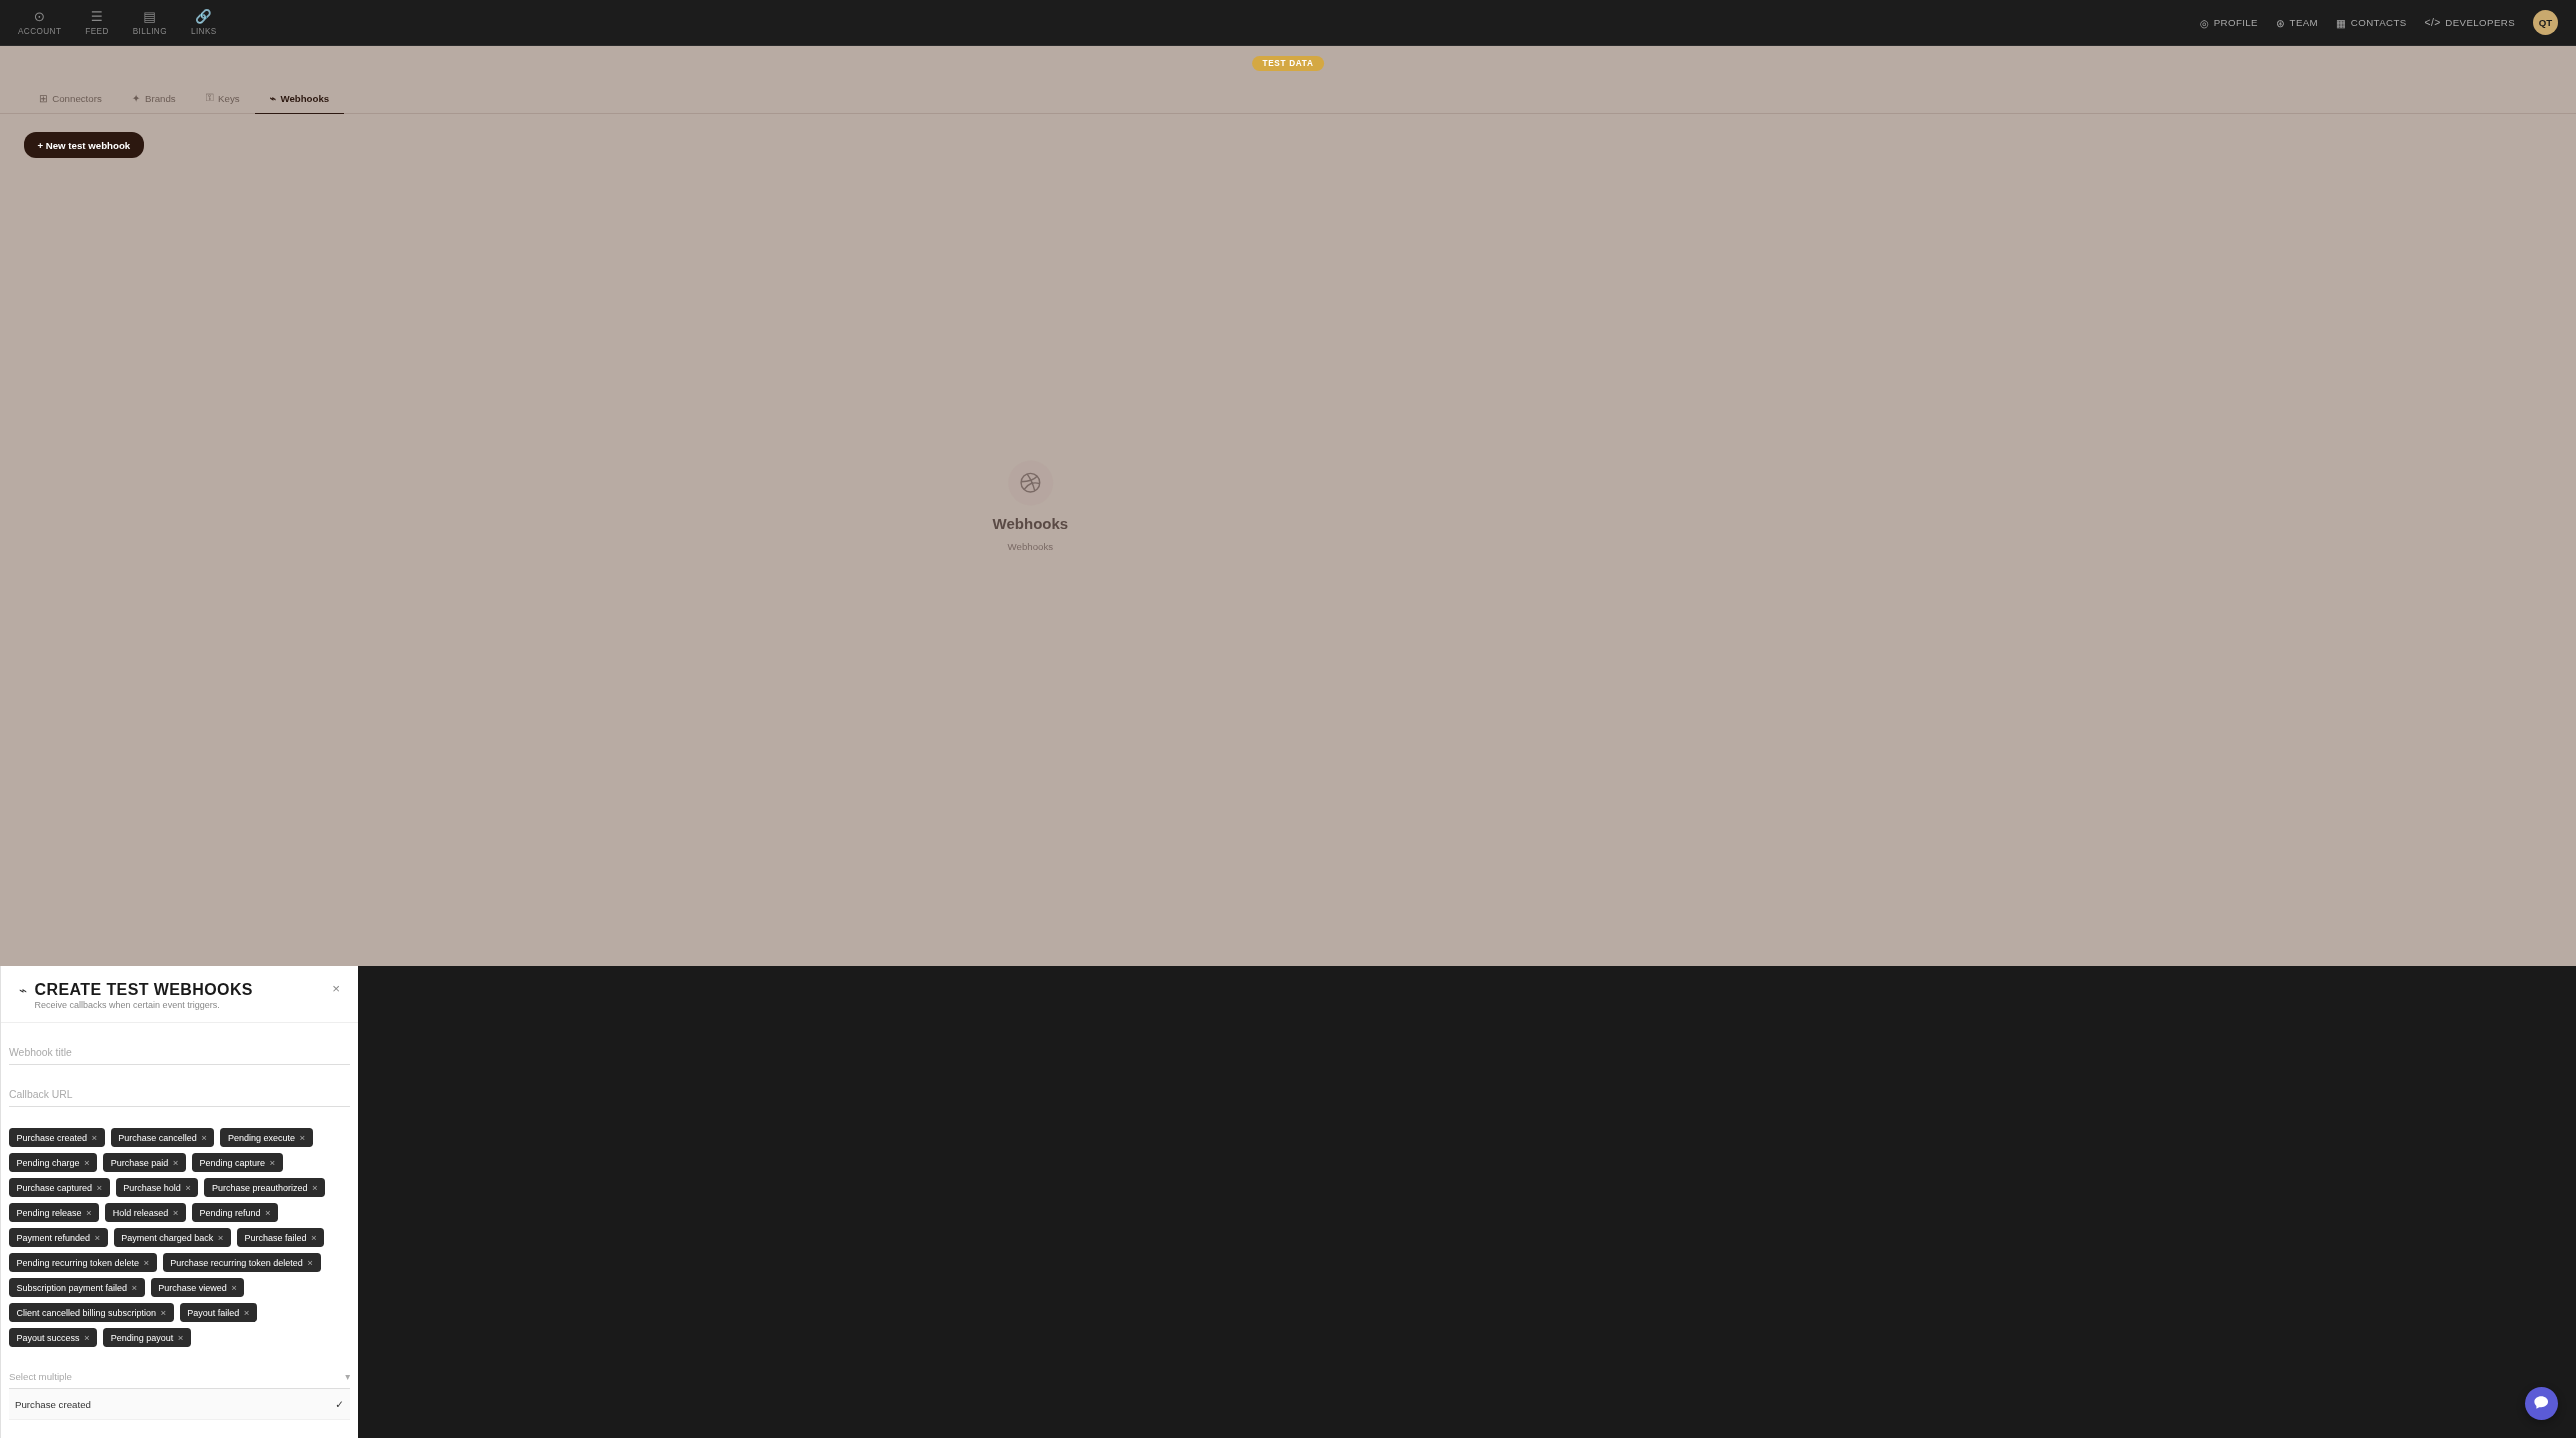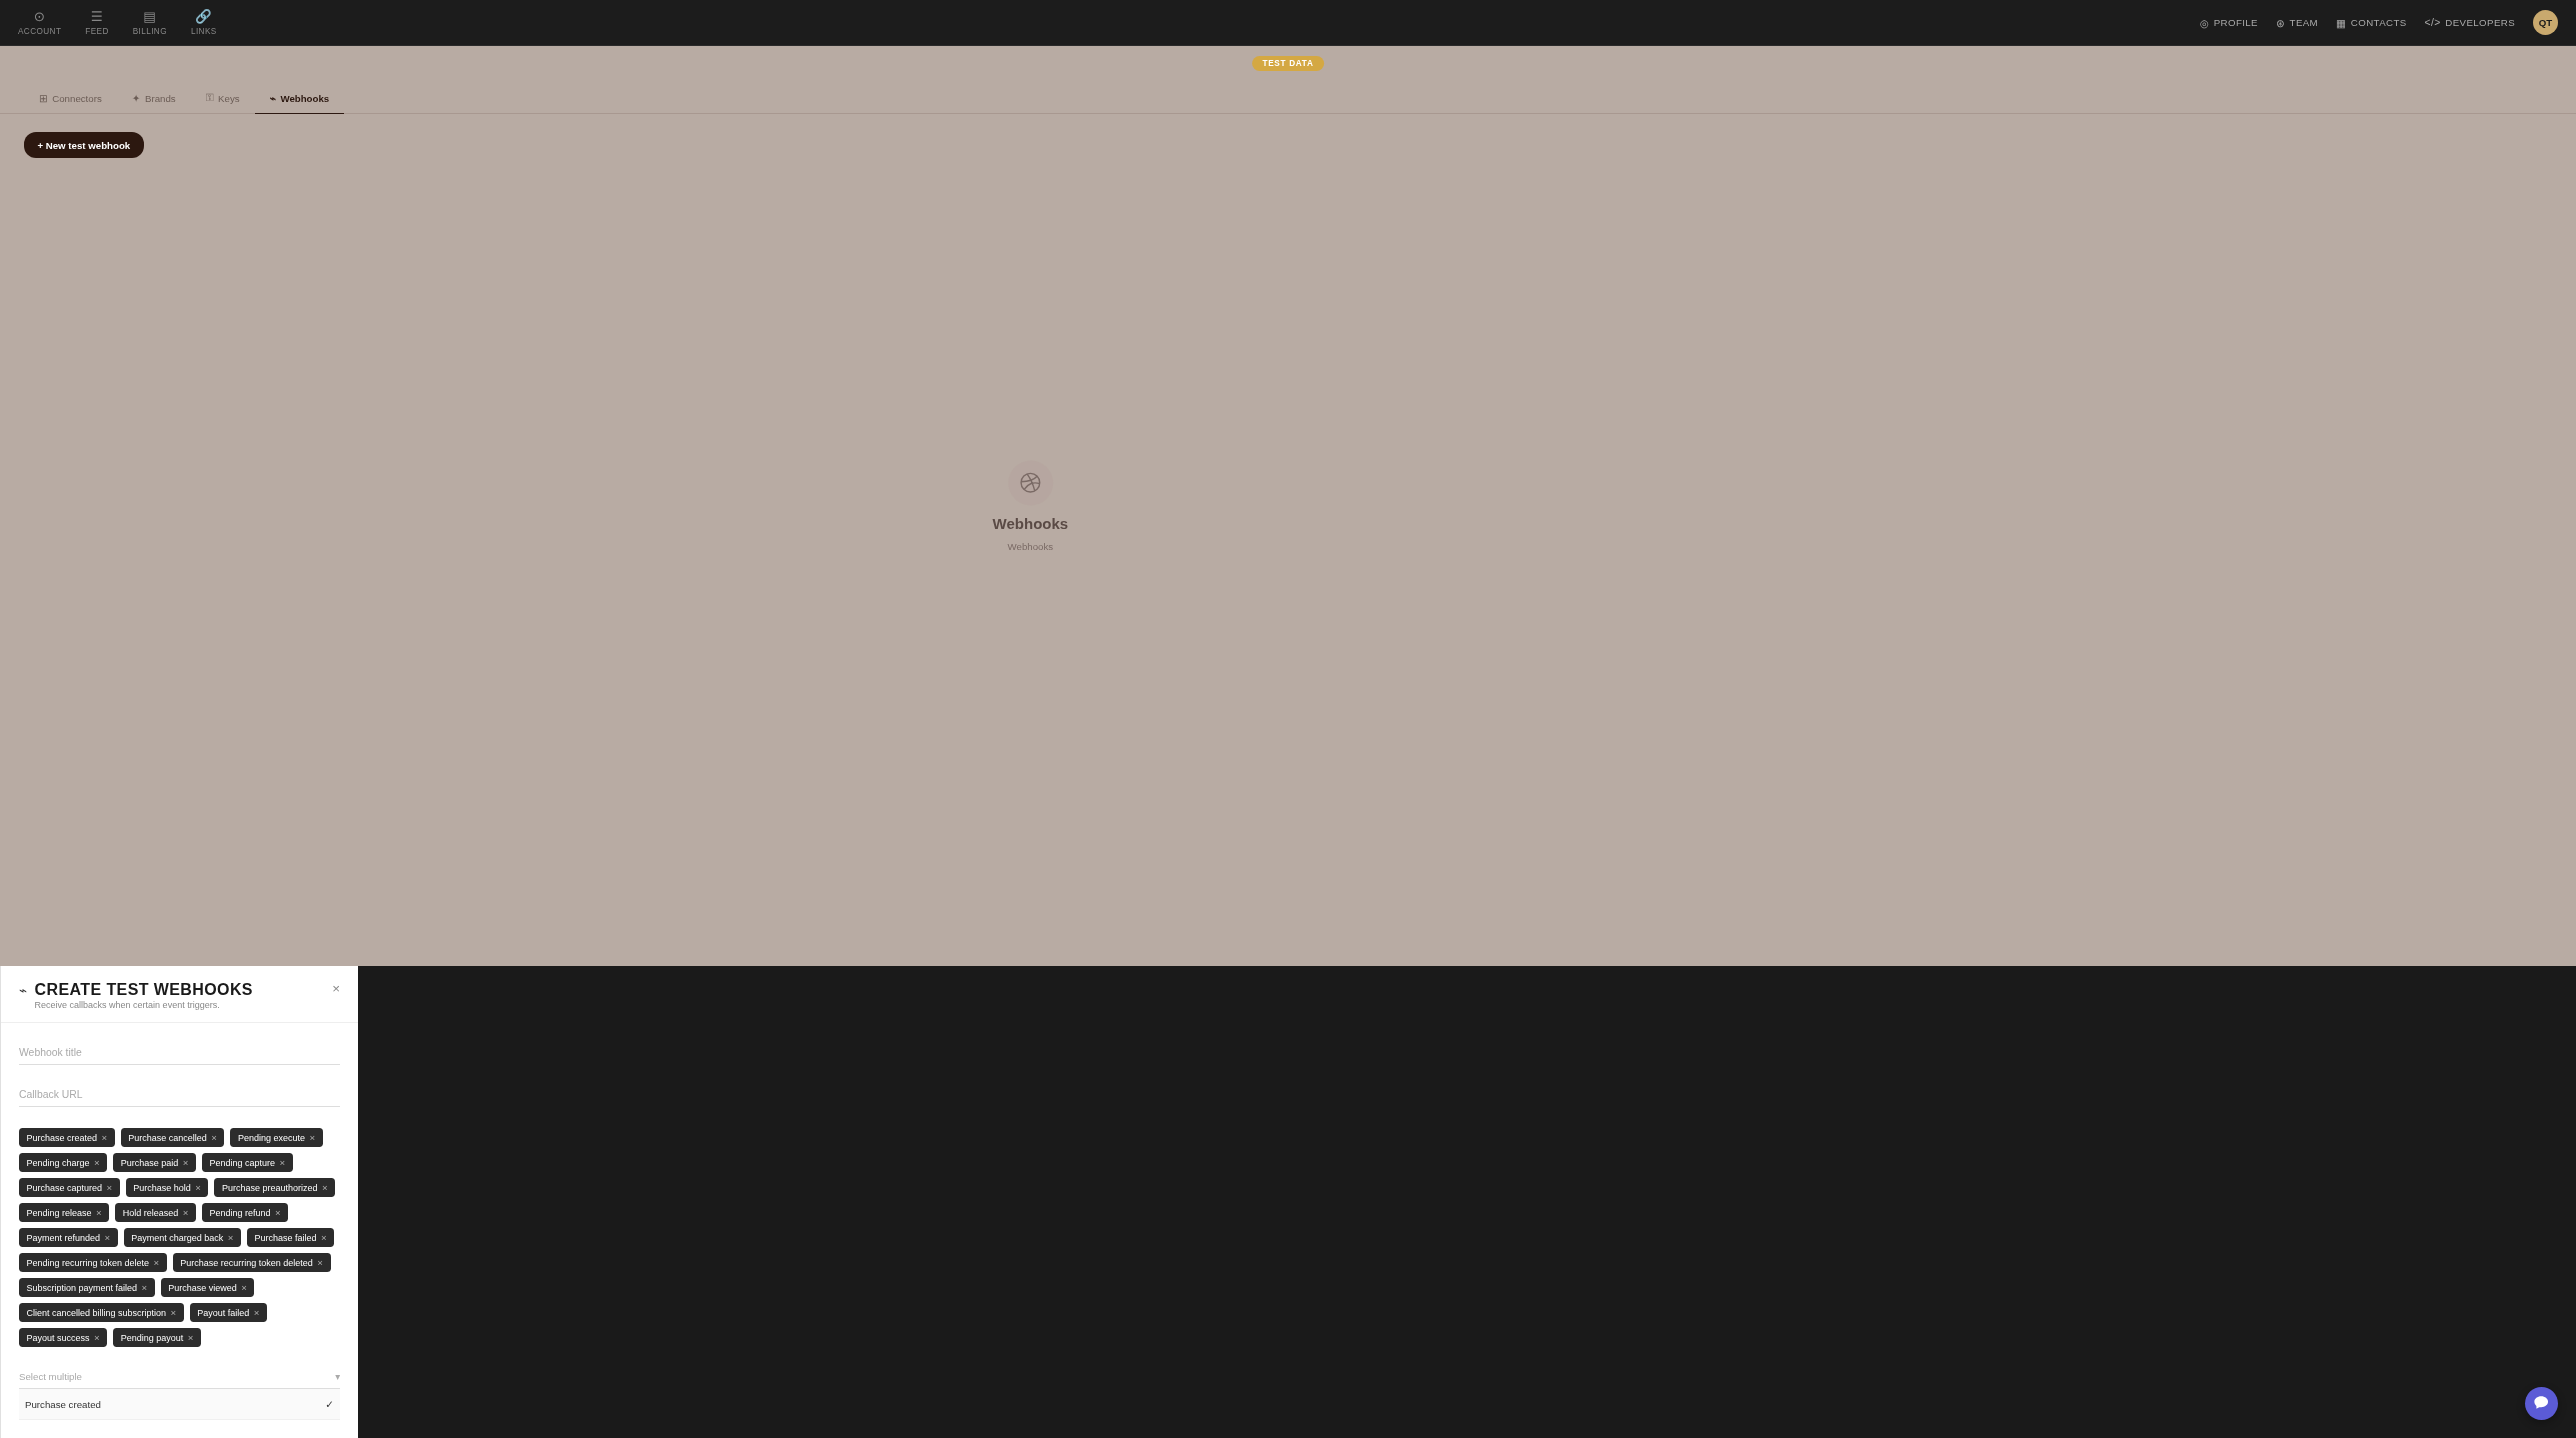--- a/index.html
+++ b/index.html
@@ -174,21 +174,21 @@
       background: none;
       border: none;
       font-size: 13.4px;
       color: #888;
       cursor: pointer;
     }
 
     .panel-body {
       flex: 1;
       overflow-y: auto;
-      padding: 0 18px 18px;
+      padding: 0 8px 18px;
     }
 
     
     .form-field {
       margin-top: 18px;
     }
     .field-input {
       width: 100%;
       border: none;
       border-bottom: 0.7px solid #ddd;

